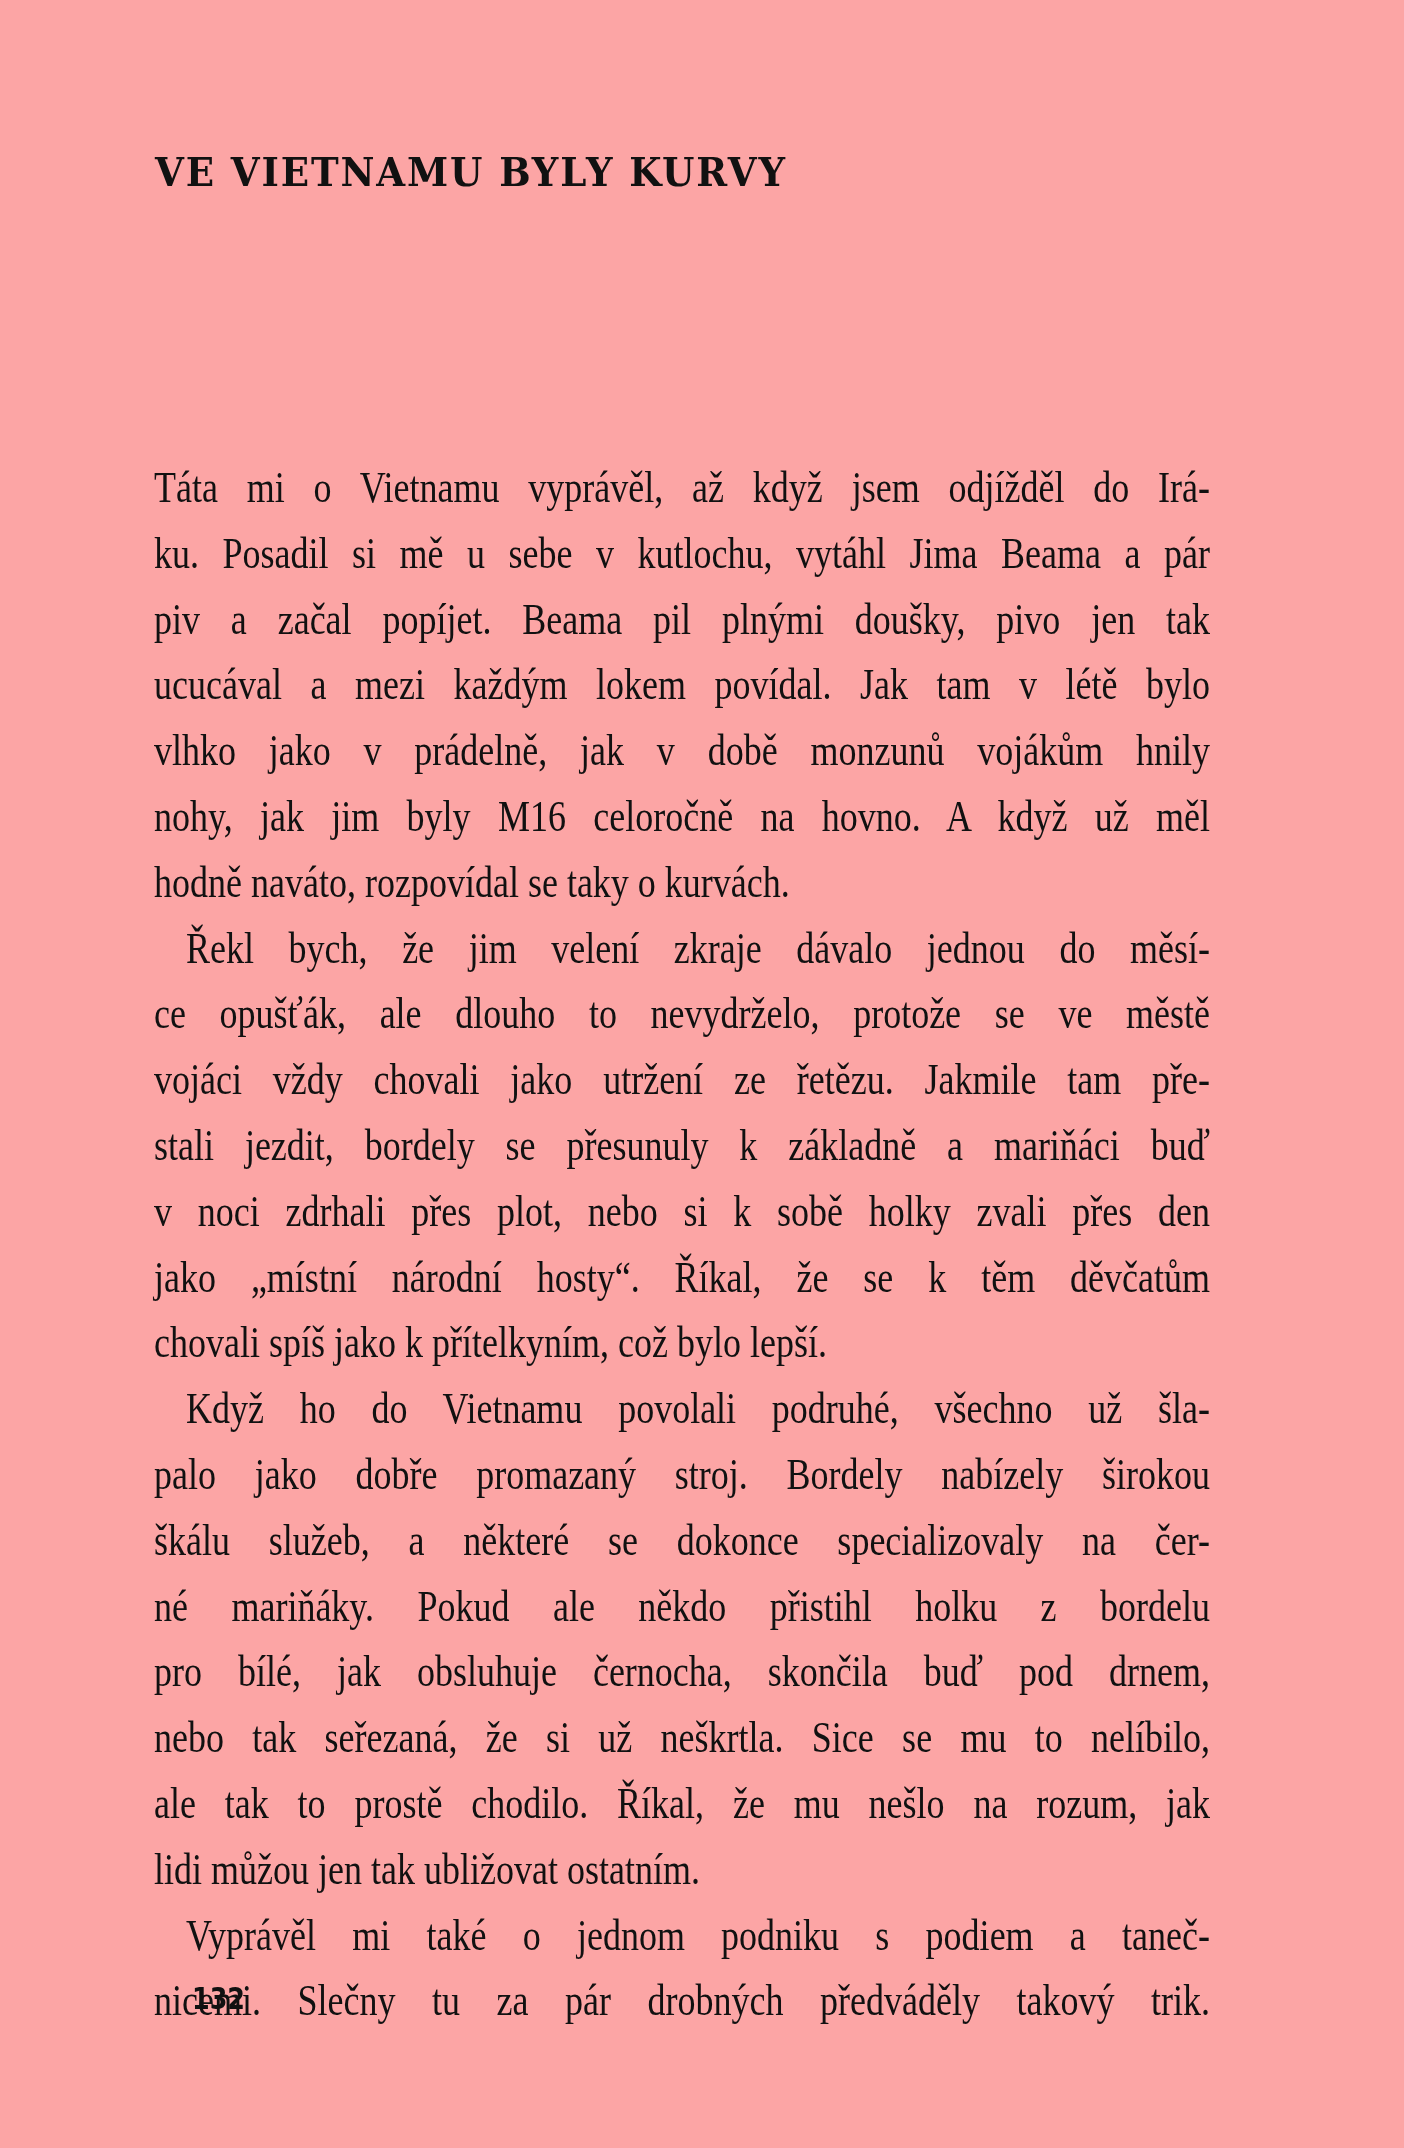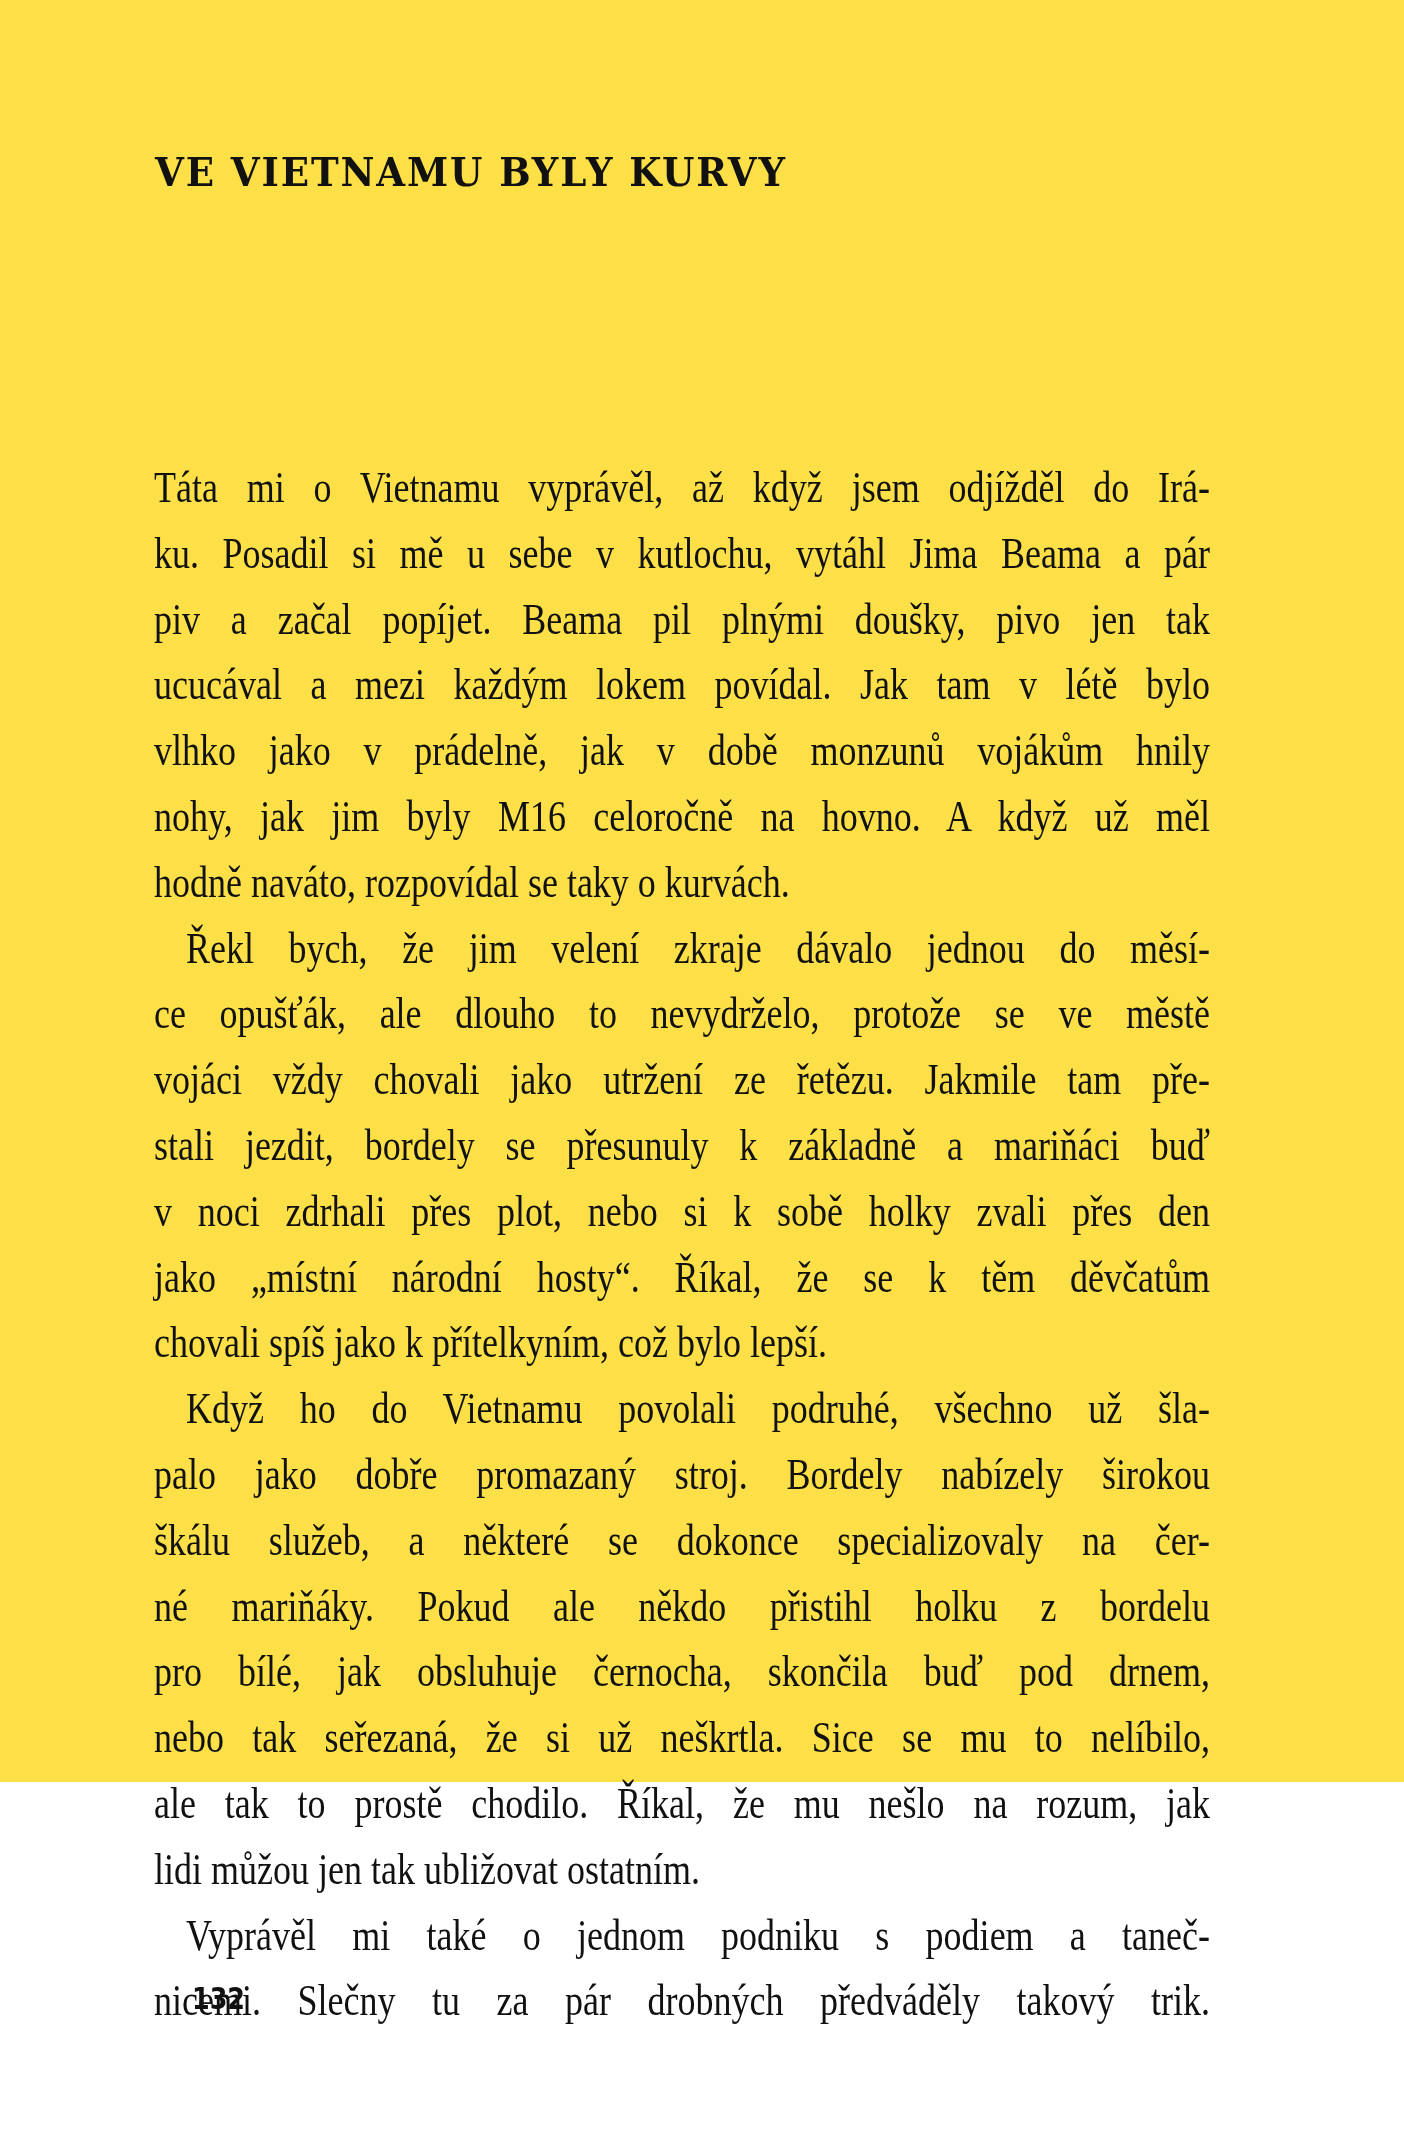--- a/index.html
+++ b/index.html
@@ -11,22 +11,22 @@
     width: 1404px;
     height: 2148px;
     position: relative;
     overflow: hidden;
     color: #111111;
   }
   .page {
     position: absolute;
     left: 0; top: 0;
     width: 1404px;
-    height: 1782px;
-    background: #fde047;
+    height: 2148px;
+    background: #fca5a5;
   }
   .chapter-title {
     position: absolute;
     left: 155px;
     top: 148px;
     margin: 0;
     font-family: "DejaVu Serif", serif;
     font-weight: bold;
     font-size: 40px;
     letter-spacing: 2px;

